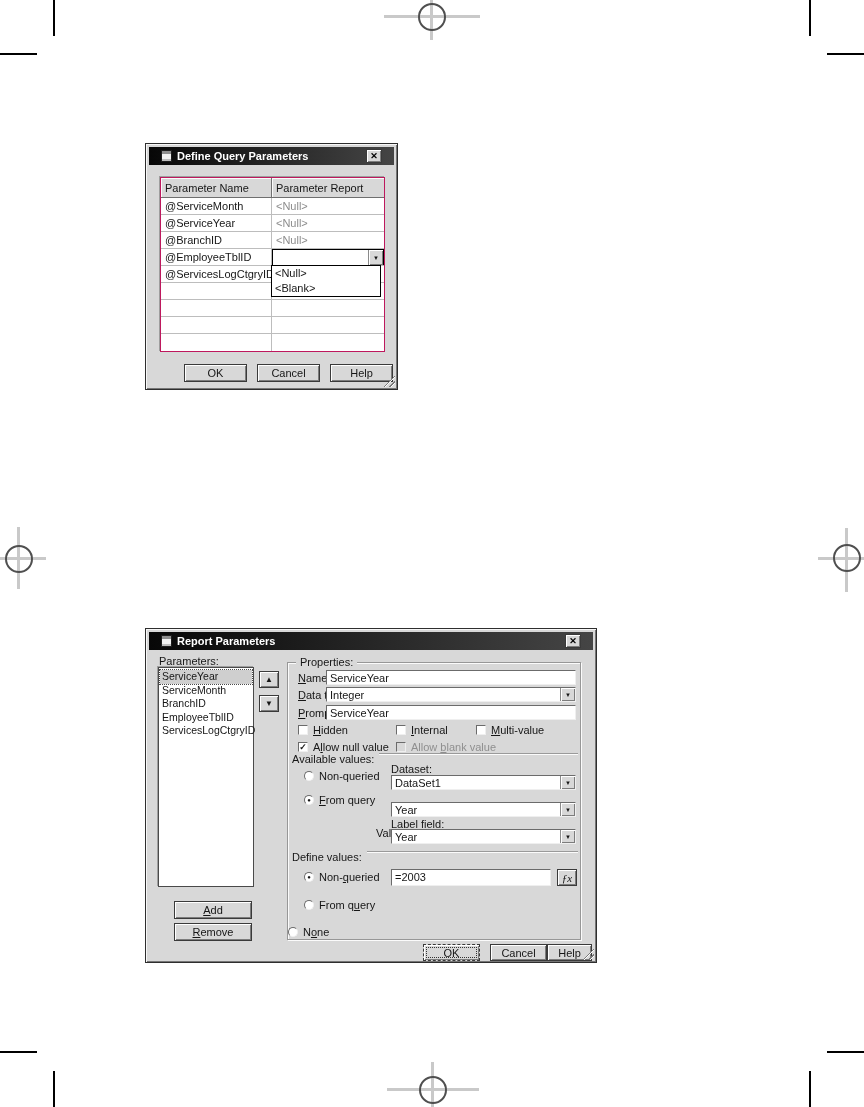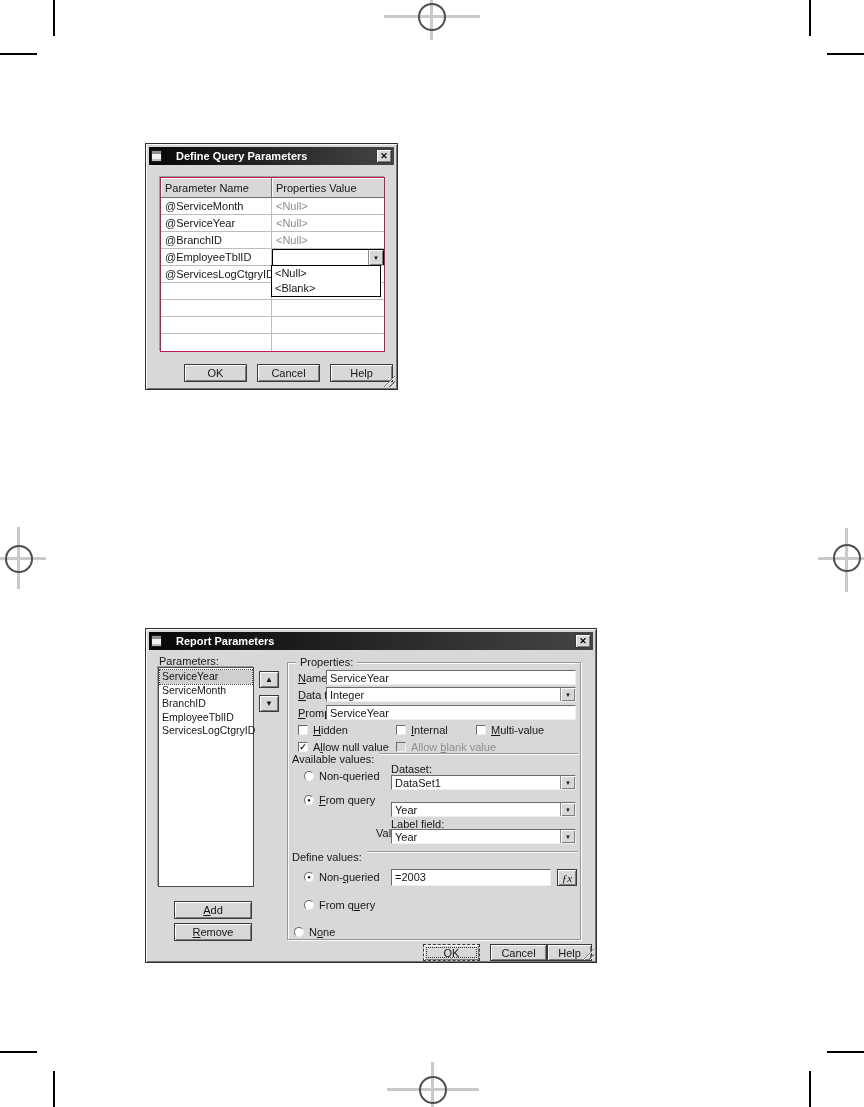--- a/index.html
+++ b/index.html
@@ -9,21 +9,21 @@
   
   .corner-line { position:absolute; background:#000; }
   .cross-line  { position:absolute; background:#c9c9c9; }
   .reg-circle  { position:absolute; width:28px; height:28px; border:2px solid #4f4f4f; border-radius:50%; background:transparent; }
 
   
   .dialog { position:absolute; background:#d8d8d8; border:1px solid #2e2e2e;
             box-shadow: inset 1px 1px 0 #f7f7f7, inset -1px -1px 0 #767676; }
   .titlebar { position:absolute; left:3px; right:3px; top:3px; height:18px;
               background:linear-gradient(90deg,#070707,#454545);
-              display:flex; align-items:center; gap:14px; padding:0 2px; }
+              display:flex; align-items:center; gap:5px; padding:0 12px; }
   .titlebar-text { color:#fff; font-weight:bold; font-size:11px; white-space:nowrap; }
   .doc-icon { width:11px; height:12px; background:#f2f2f2; border:1px solid #1d1d1d; flex:0 0 auto;
               box-shadow: inset 0 3px 0 #8f8f8f, inset 0 -2px 0 #bdbdbd; }
   .close-btn { margin-left:auto; width:16px; height:14px; background:#d8d8d8;
                border:1px solid #3a3a3a; box-shadow: inset 1px 1px 0 #fff, inset -1px -1px 0 #7c7c7c;
                display:flex; align-items:center; justify-content:center;
                font-size:9px; font-weight:bold; color:#000; line-height:1; }
   .btn { position:absolute; height:18px; background:#d8d8d8; border:1px solid #3a3a3a;
          box-shadow: inset 1px 1px 0 #fff, inset -1px -1px 0 #7c7c7c;
          display:flex; align-items:center; justify-content:center; font-size:11px; }
@@ -113,21 +113,21 @@
 <div class="dialog" style="left:145px;top:143px;width:253px;height:247px;">
   <div class="titlebar">
     <span class="doc-icon"></span>
     <span class="titlebar-text">Define Query Parameters</span>
     <span class="close-btn">✕</span>
   </div>
 
   <div class="d1-table">
     <div class="trow">
       <div class="hcell c1">Parameter Name</div>
-      <div class="hcell c2">Properties Value</div>
+      <div class="hcell c2">Parameter Report</div>
     </div>
     <div class="trow">
       <div class="cell c1">@ServiceMonth</div>
       <div class="cell c2 null-val">&lt;Null&gt;</div>
     </div>
     <div class="trow">
       <div class="cell c1">@ServiceYear</div>
       <div class="cell c2 null-val">&lt;Null&gt;</div>
     </div>
     <div class="trow">
@@ -280,21 +280,21 @@
       <span class="rdot">●</span>
       <span>Non-<u>q</u>ueried</span>
     </div>
     <div class="field" style="left:103px;top:206px;width:160px;height:17px;">=2003</div>
     <div class="btn fx-btn" style="left:269px;top:206px;">ƒx</div>
 
     <div class="checkline" style="left:16px;top:236px;">
       <span class="rdot"></span>
       <span>From q<u>u</u>ery</span>
     </div>
-    <div class="checkline" style="left:6px;top:263px;justify-content:space-between;">
+    <div class="checkline" style="left:0;top:263px;justify-content:space-between;">
       <span class="rdot"></span>
       <span>N<u>o</u>ne</span>
     </div>
   </div>
 
   <div class="btn default-focus" style="left:277px;top:315px;width:57px;height:17px;">OK</div>
   <div class="btn" style="left:344px;top:315px;width:57px;height:17px;">Cancel</div>
   <div class="btn" style="left:401px;top:315px;width:45px;height:17px;">Help</div>
   <div class="grip"></div>
 </div>

